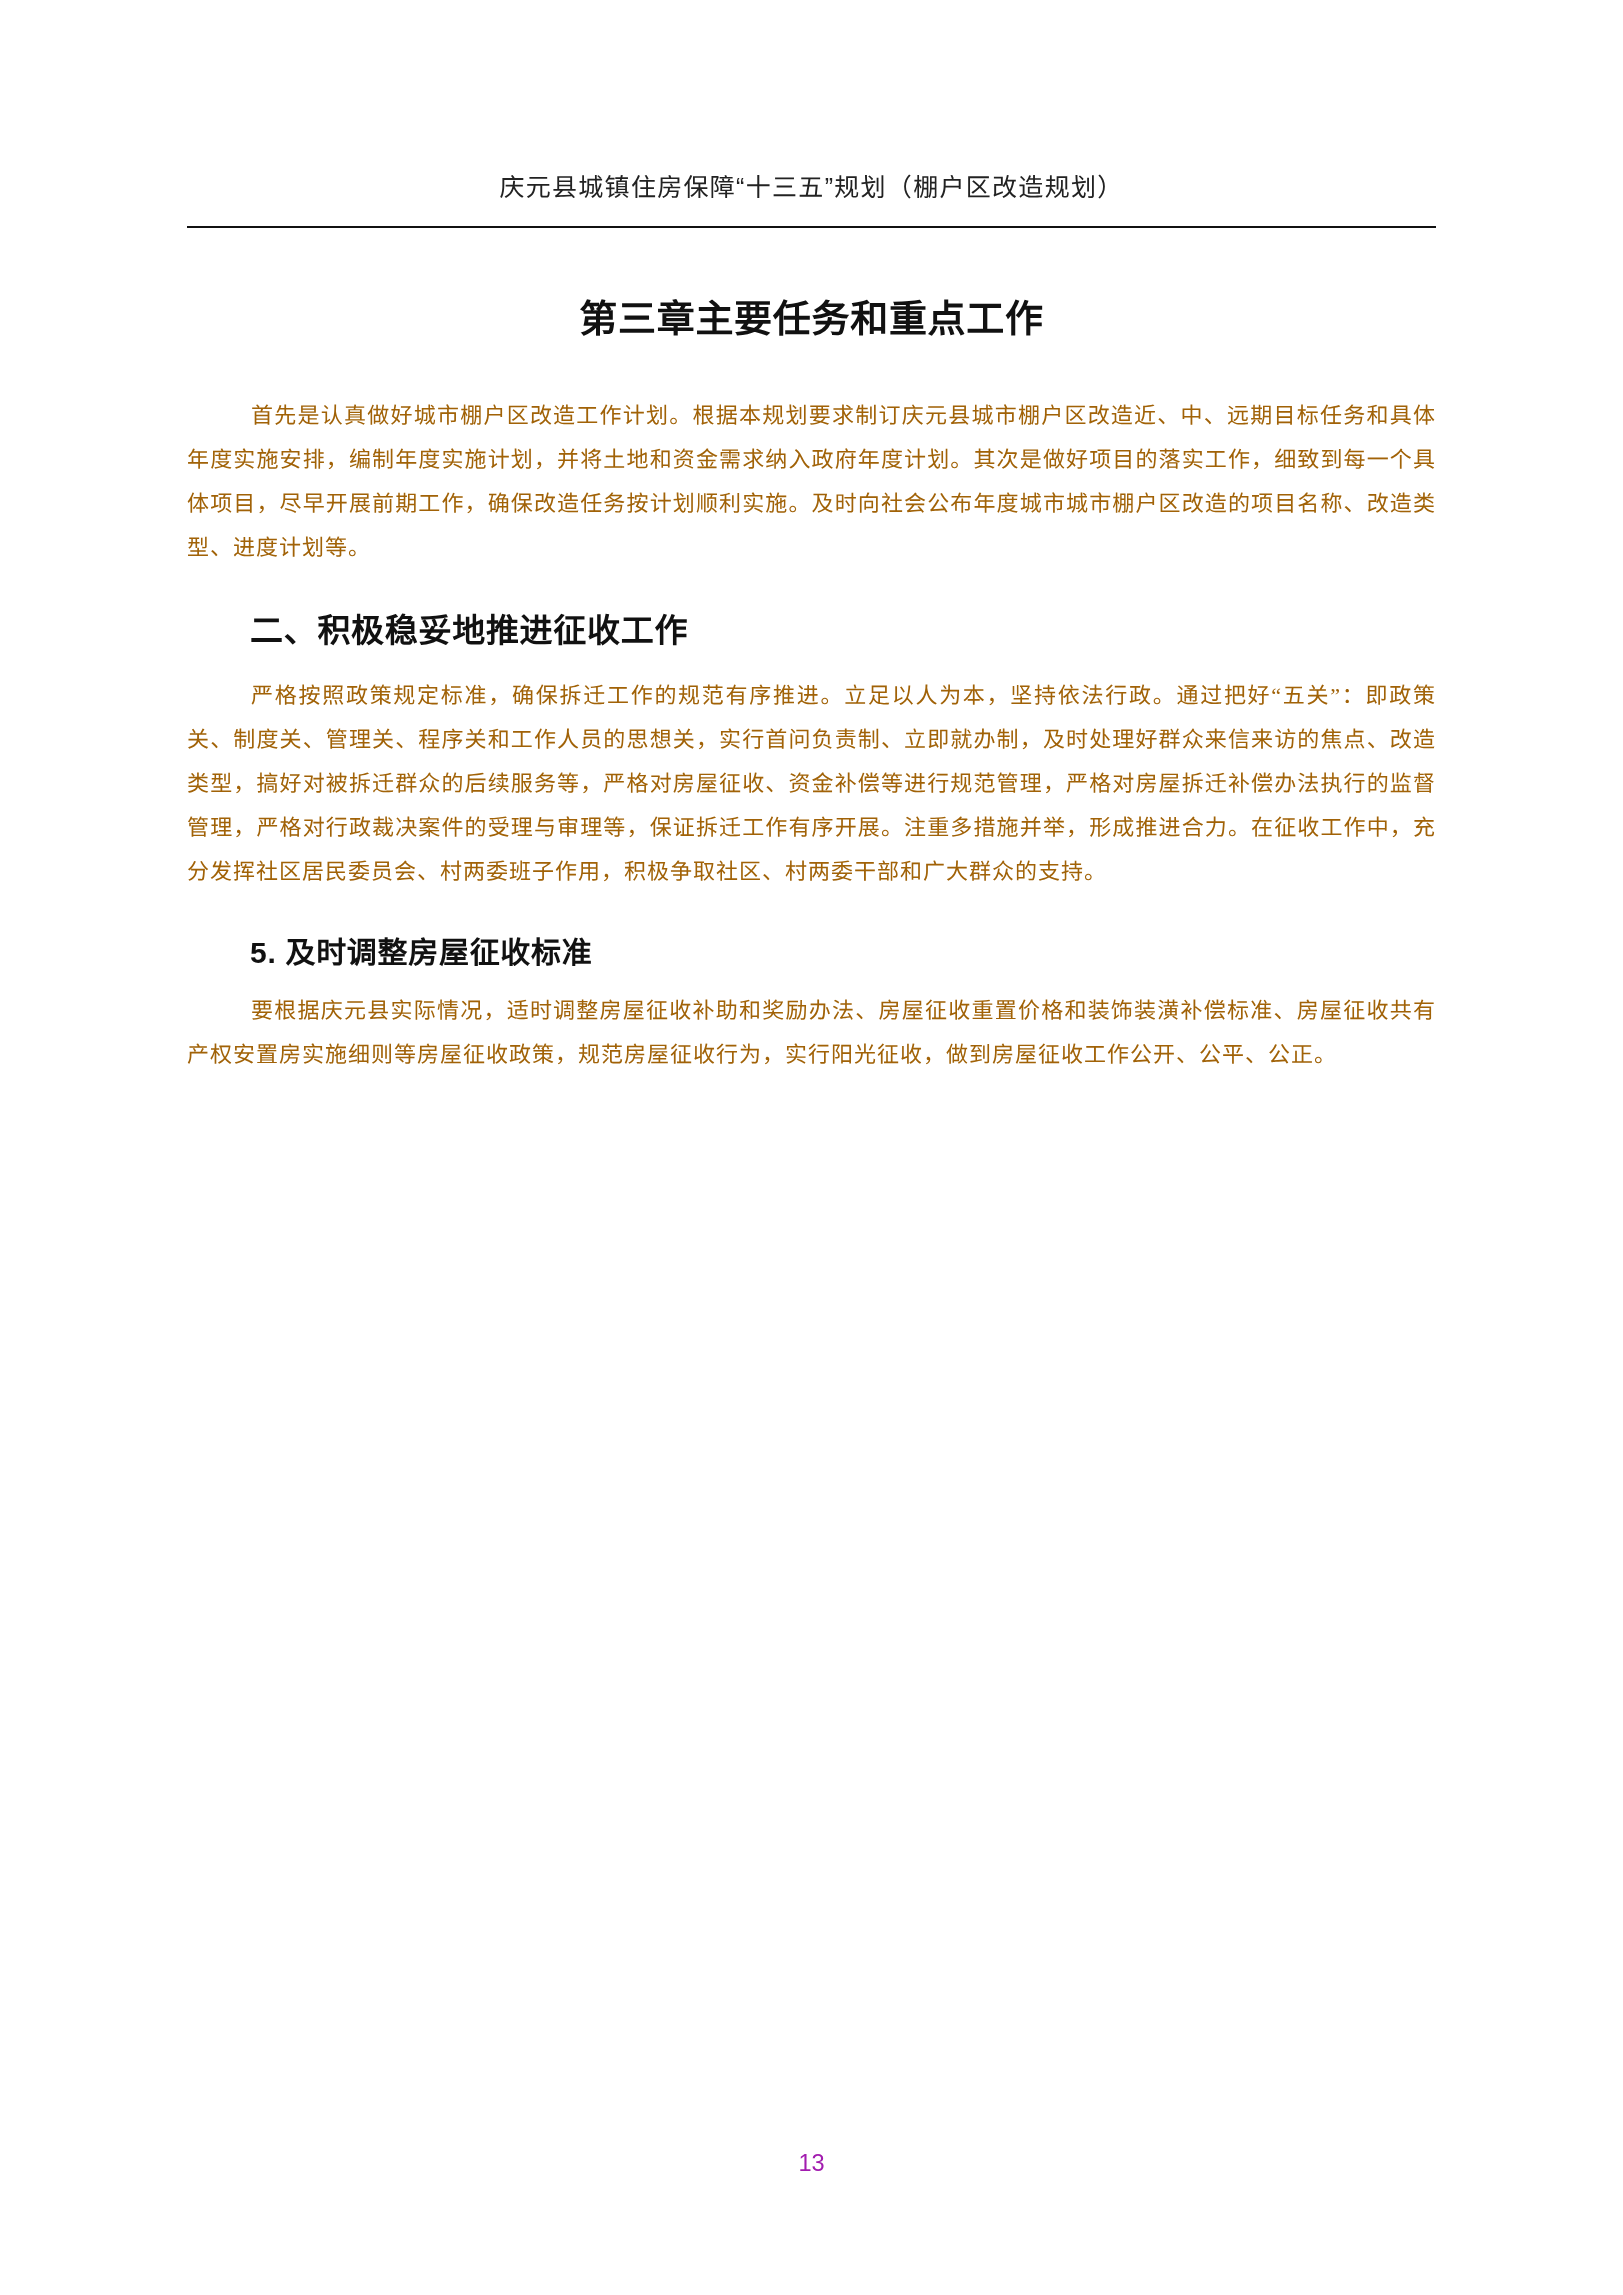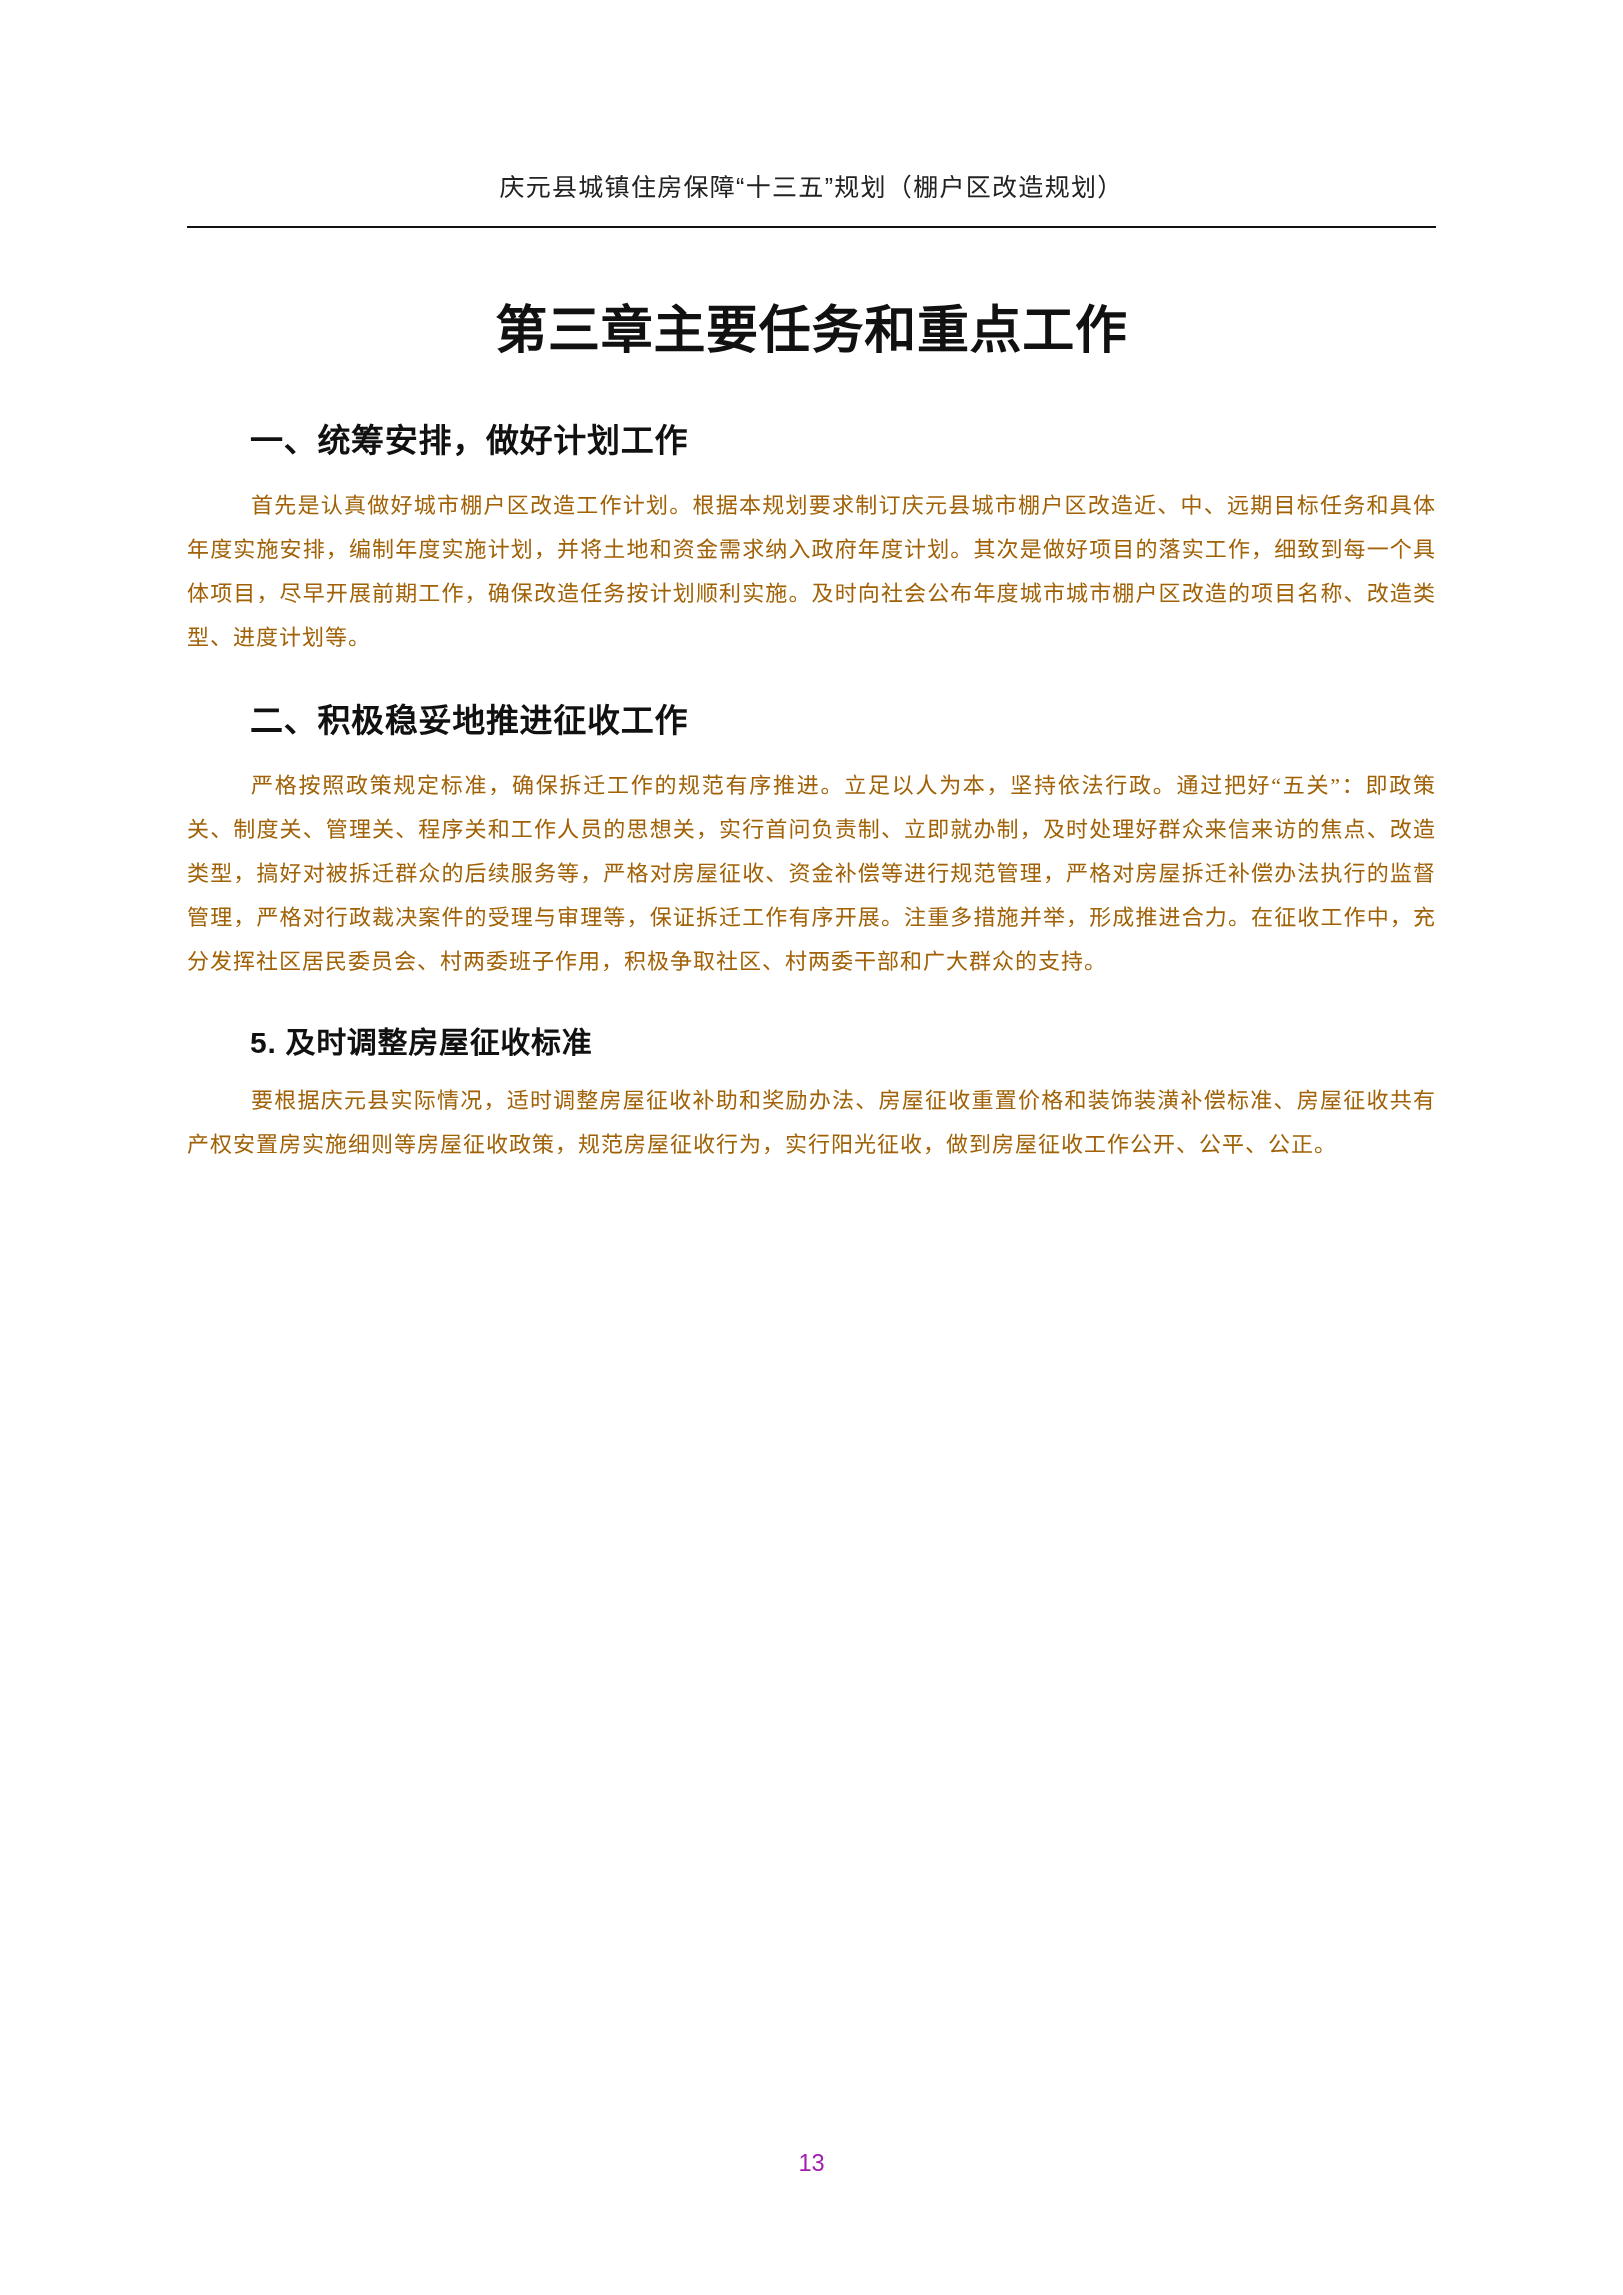--- a/index.html
+++ b/index.html
@@ -50,21 +50,21 @@
   
   .content {
     position: absolute;
     left: 187px;
     right: 187px;
     top: 288px;
   }
 
   h1.chapter-title {
     font-family: "Liberation Sans", "DejaVu Sans", sans-serif;
-    font-size: 52px;
+    font-size: 38px;
     font-weight: bold;
     text-align: center;
     margin: 0 0 51px 0;
     letter-spacing: 0.7px;
     color: #111;
   }
 
   h2.section-title {
     font-family: "Liberation Sans", "DejaVu Sans", sans-serif;
     font-size: 33px;
@@ -120,21 +120,20 @@
 
   <div class="header-zone">
     <div class="header-text">庆元县城镇住房保障“十三五”规划（棚户区改造规划）</div>
     <div class="header-rule"></div>
   </div>
 
   <div class="content">
 
     <h1 class="chapter-title">第三章主要任务和重点工作</h1>
 
-    <h2 class="section-title">一、统筹安排，做好计划工作</h2>
     <p class="body-para gap-after-para">首先是认真做好城市棚户区改造工作计划。根据本规划要求制订庆元县城市棚户区改造近、中、远期目标任务和具体年度实施安排，编制年度实施计划，并将土地和资金需求纳入政府年度计划。其次是做好项目的落实工作，细致到每一个具体项目，尽早开展前期工作，确保改造任务按计划顺利实施。及时向社会公布年度城市城市棚户区改造的项目名称、改造类型、进度计划等。</p>
 
     <h2 class="section-title">二、积极稳妥地推进征收工作</h2>
     <p class="body-para gap-after-para">严格按照政策规定标准，确保拆迁工作的规范有序推进。立足以人为本，坚持依法行政。通过把好“五关”：即政策关、制度关、管理关、程序关和工作人员的思想关，实行首问负责制、立即就办制，及时处理好群众来信来访的焦点、改造类型，搞好对被拆迁群众的后续服务等，严格对房屋征收、资金补偿等进行规范管理，严格对房屋拆迁补偿办法执行的监督管理，严格对行政裁决案件的受理与审理等，保证拆迁工作有序开展。注重多措施并举，形成推进合力。在征收工作中，充分发挥社区居民委员会、村两委班子作用，积极争取社区、村两委干部和广大群众的支持。</p>
 
     <h3 class="subsection-title">5. 及时调整房屋征收标准</h3>
     <p class="body-para">要根据庆元县实际情况，适时调整房屋征收补助和奖励办法、房屋征收重置价格和装饰装潢补偿标准、房屋征收共有产权安置房实施细则等房屋征收政策，规范房屋征收行为，实行阳光征收，做到房屋征收工作公开、公平、公正。</p>
 
   </div>
 

